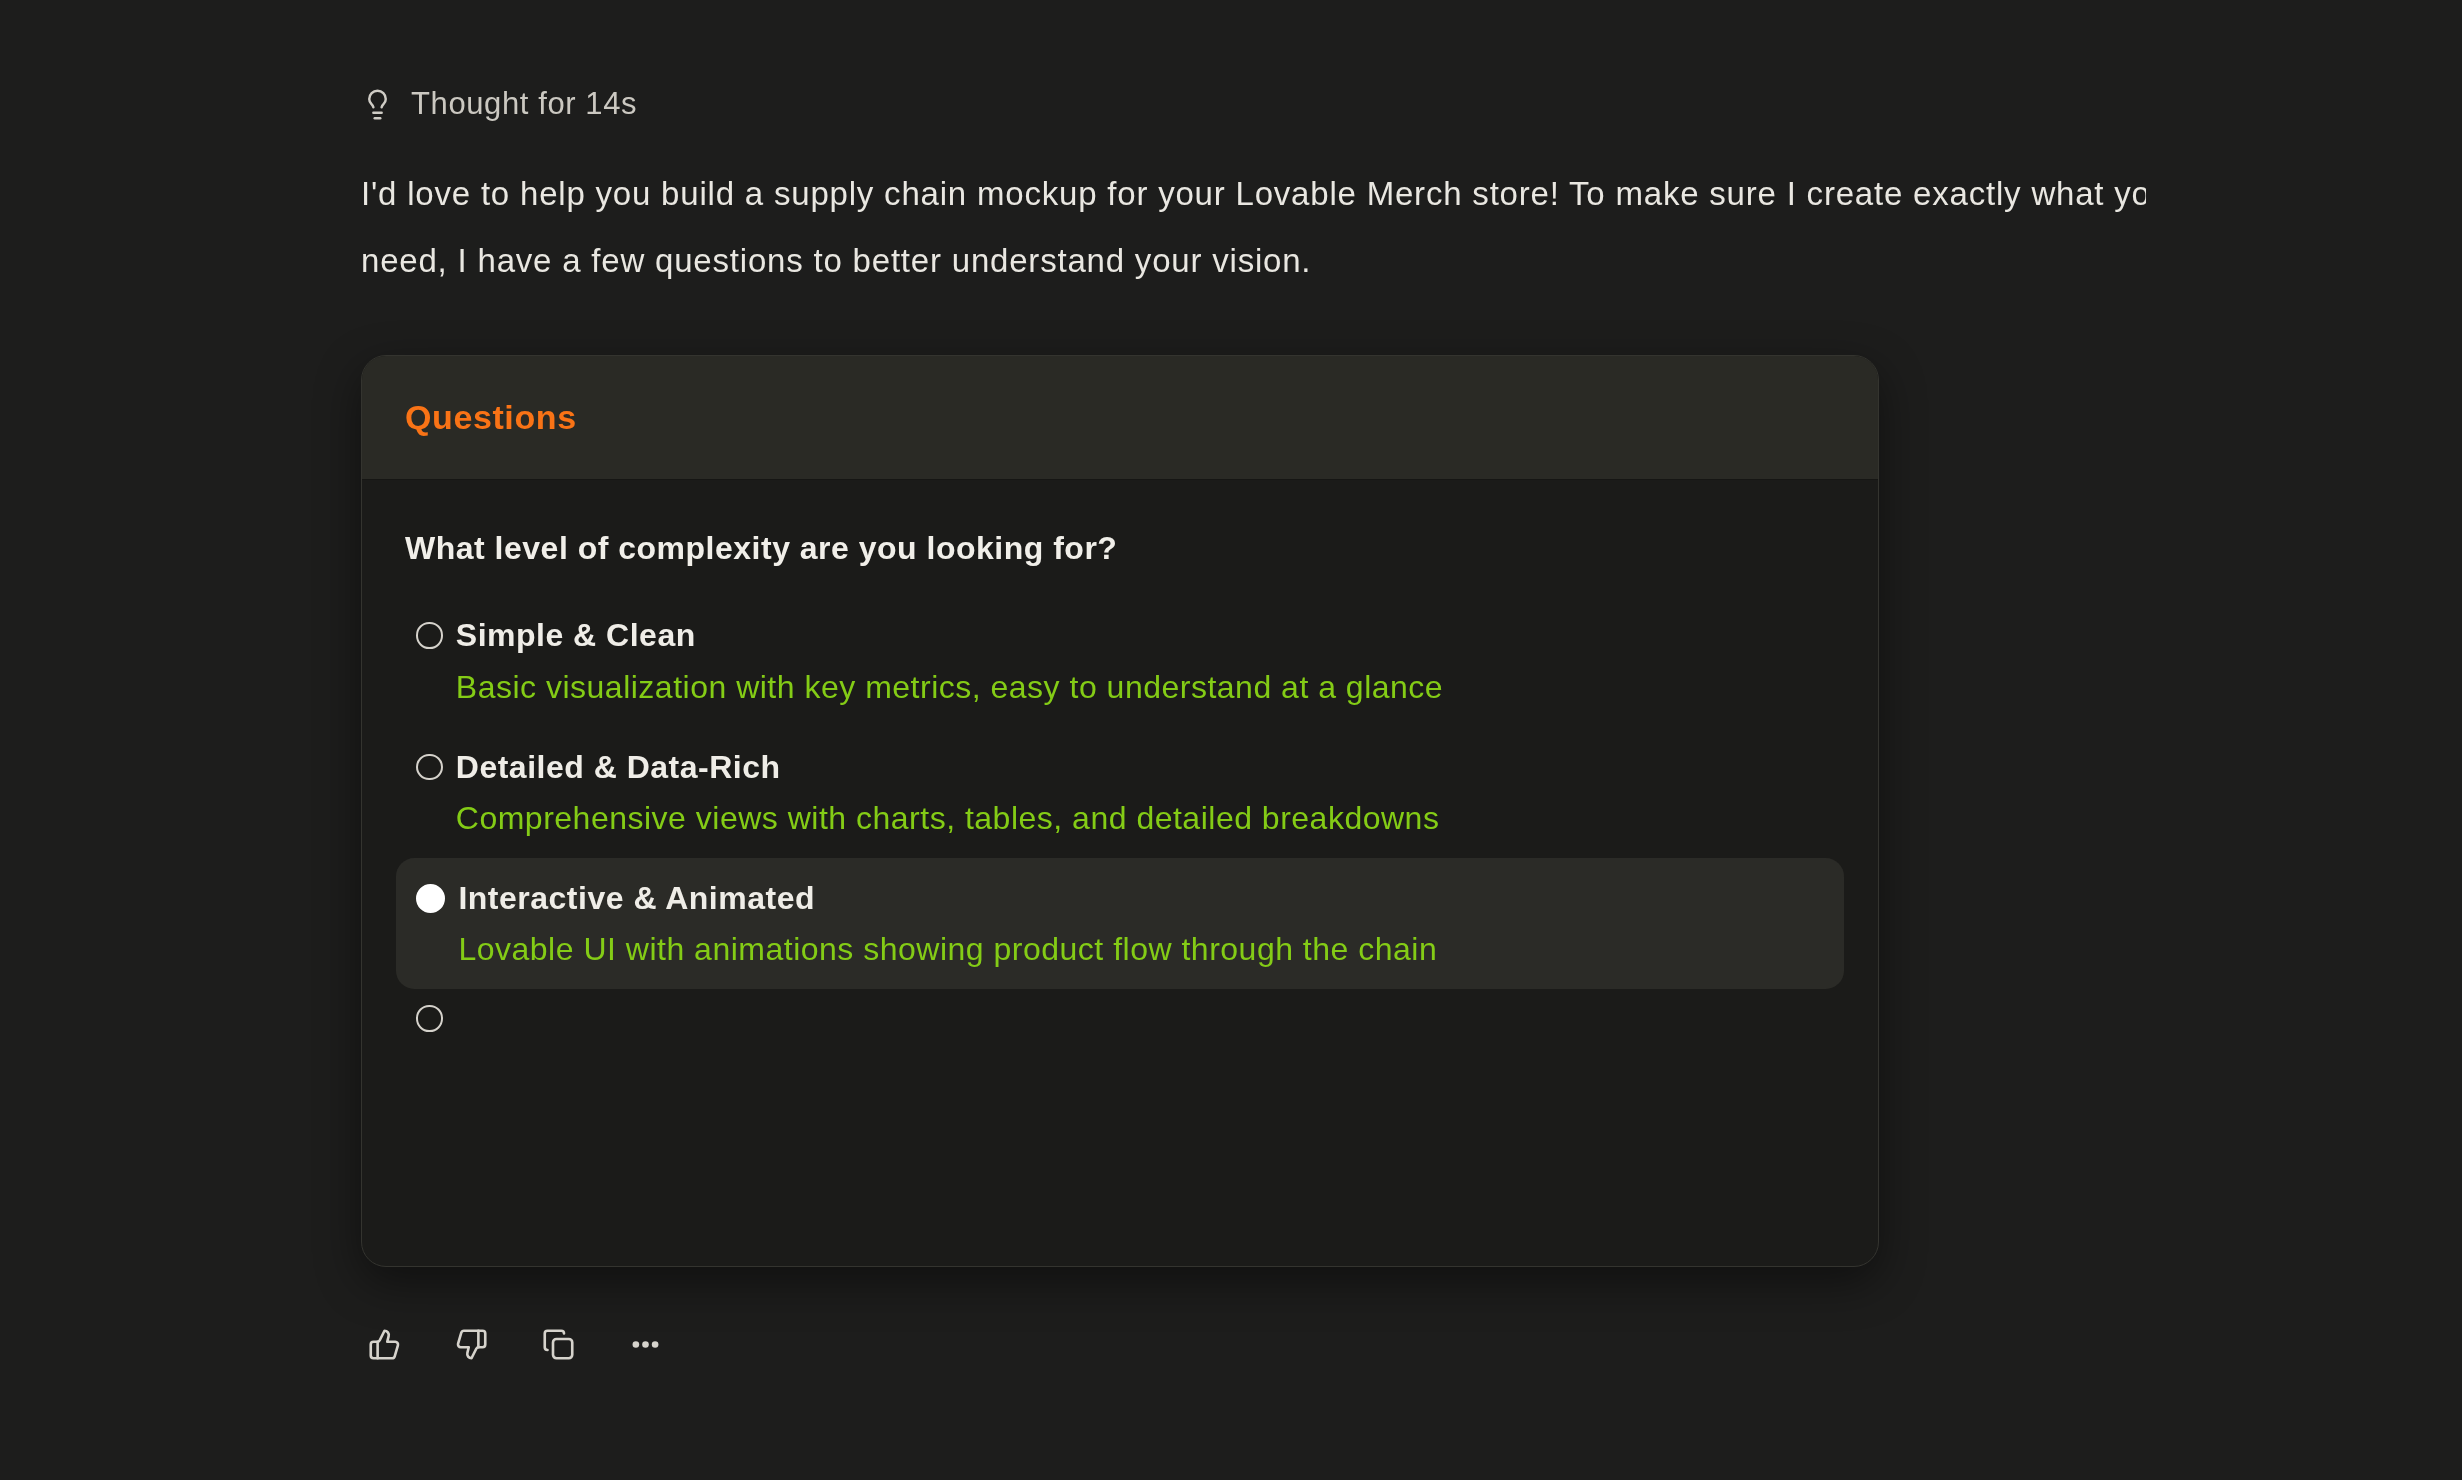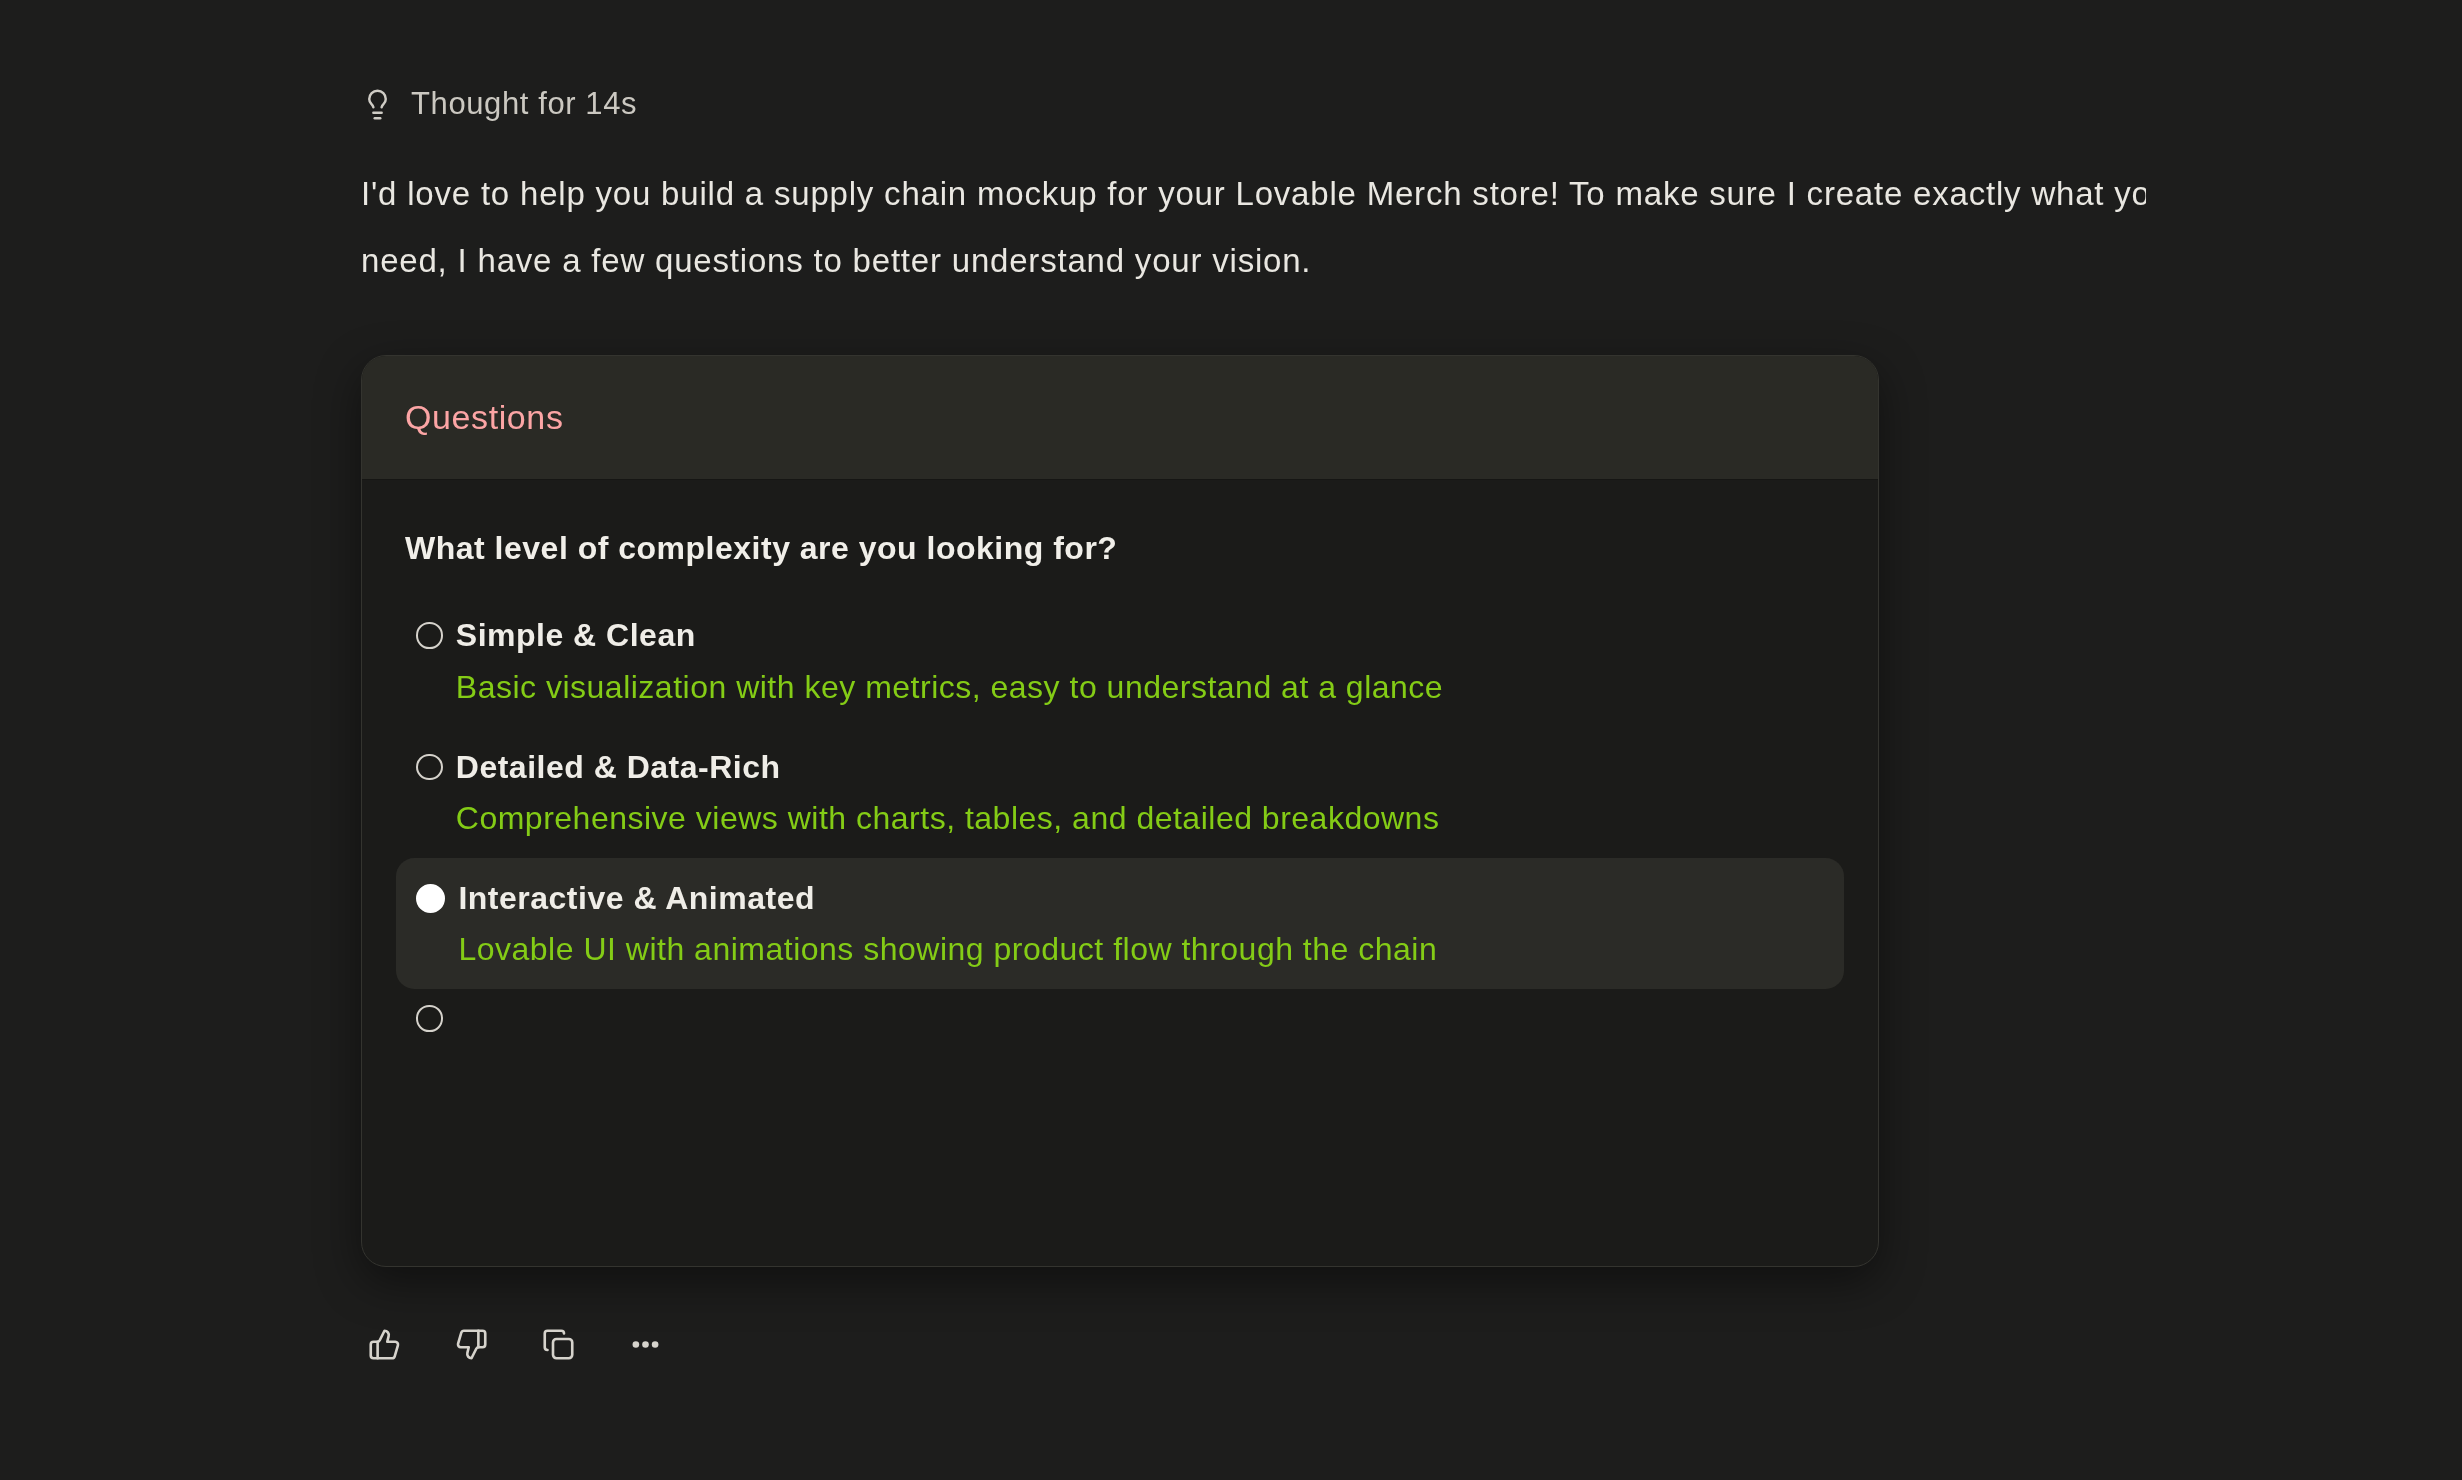--- a/index.html
+++ b/index.html
@@ -14,21 +14,21 @@
   
   .assistant-message{position:absolute;left:361px;top:160px;width:1868px;
                      font-size:33px;line-height:67px;letter-spacing:0.8px;color:#e9e7e1;}
 
   
   .card{position:absolute;left:361px;top:355px;width:1518px;height:912px;background:#1b1b19;
         border:1.1px solid #34342f;border-radius:25px;box-sizing:border-box;overflow:hidden;
         box-shadow:0 15px 46px rgba(0,0,0,0.45);}
   .card-header{height:124px;background:#2a2a25;display:flex;align-items:center;
                padding:0 43px;border-bottom:1.1px solid #161614;box-sizing:border-box;}
-  .card-title{font-size:34px;font-weight:400;color:#fca5a5;letter-spacing:0.6px;}
+  .card-title{font-size:34px;font-weight:700;color:#f97316;letter-spacing:0.6px;}
   .card-body{padding:40px 43px 0;}
   .question{font-size:32px;font-weight:700;color:#f1efe9;letter-spacing:0.5px;margin:10.3px 0 28px;}
 
   .options{margin:0 -8.6px;}
   .option{display:flex;align-items:flex-start;gap:13px;padding:16px 20px;border-radius:18.4px;cursor:pointer;}
   .option.selected{background:#2b2b27;}
   .radio{flex:0 0 auto;width:26.4px;height:26.4px;border:2.9px solid #d5d2cb;border-radius:50%;
          margin-top:11px;box-sizing:border-box;background:transparent;}
   .option.selected .radio{width:29px;height:29px;background:#ffffff;border-color:#ffffff;margin-top:9.8px;}
   .option-text{display:flex;flex-direction:column;}

